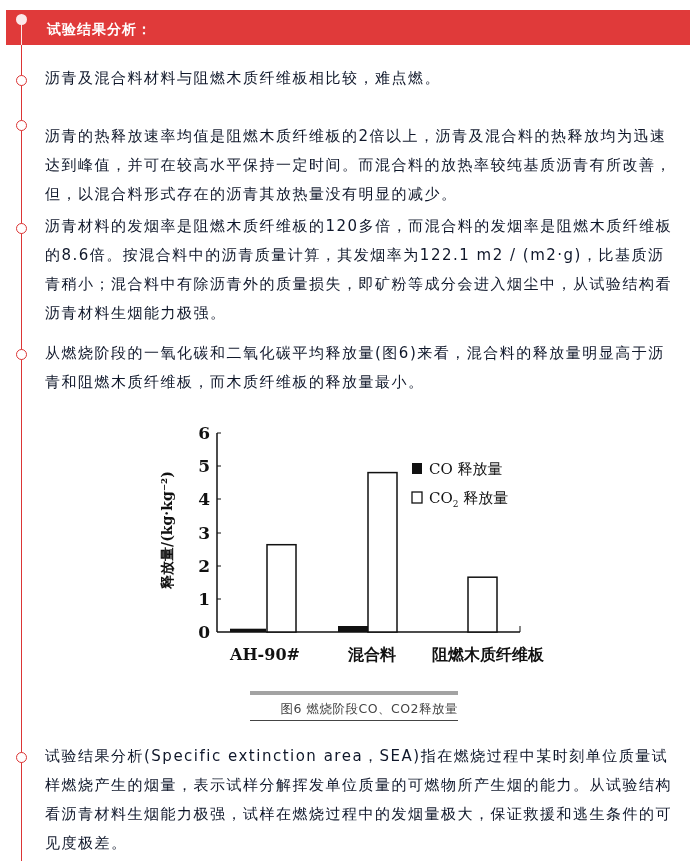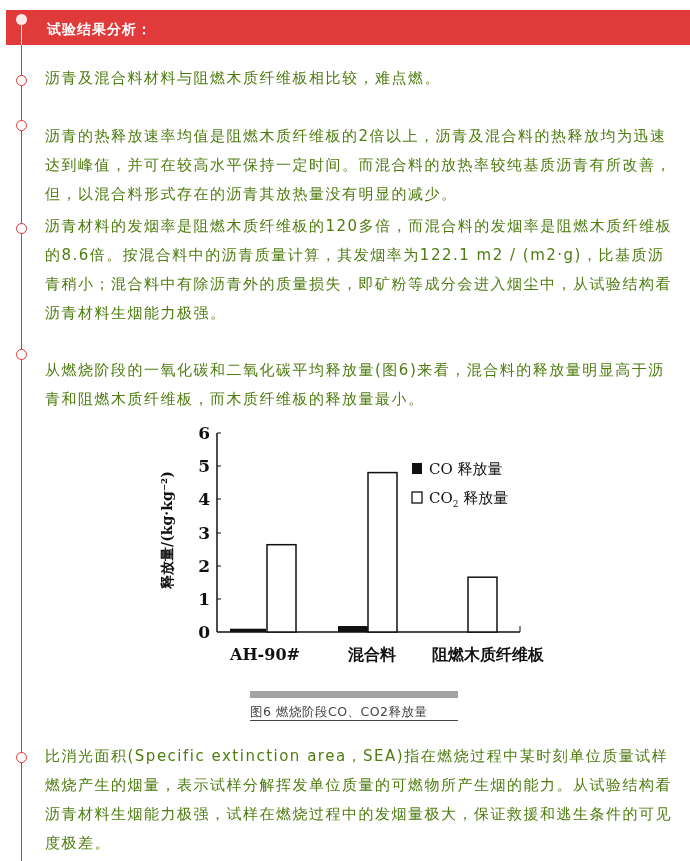--- a/index.html
+++ b/index.html
@@ -8,26 +8,26 @@
 
   .timeline-line { position: absolute; left: 21px; top: 24px; width: 1px; height: 837px; background: #dc3535; }
 
   .header-bar { position: absolute; left: 6px; top: 10px; width: 684px; height: 35px; background: #e03a3a; }
   .header-dot { position: absolute; left: 16px; top: 14px; width: 11px; height: 11px; border-radius: 50%; background: #fbe9ea; }
   .header-stem { position: absolute; left: 21px; top: 24px; width: 1px; height: 21px; background: #fbe9ea; }
   .header-title { position: absolute; left: 39px; top: 19px; font-size: 14px; font-weight: bold; color: #ffffff; letter-spacing: 1px; line-height: 20px; margin-left: 8px; }
 
   .node { position: absolute; left: 16px; width: 11px; height: 11px; border-radius: 50%; border: 1.5px solid #dc3535; background: #ffffff; }
 
-  .para { position: absolute; left: 45px; width: 630px; font-size: 15px; line-height: 29px; color: #4d7c0f; letter-spacing: 1.5px; }
+  .para { position: absolute; left: 45px; width: 630px; font-size: 15px; line-height: 29px; color: #0f172a; letter-spacing: 1.5px; }
 
   .figure { position: absolute; left: 150px; top: 420px; width: 420px; height: 260px; }
   .fig-svg text { font-family: "DejaVu Serif", "Liberation Serif", serif; fill: #111; }
 
-  .caption-box { position: absolute; left: 250px; top: 691px; width: 208px; height: 30px; border-top: 7px solid #a3a3a3; border-bottom: 1px solid #444; text-align: left; font-size: 12.5px; line-height: 28px; color: #444; letter-spacing: 0.5px; }
+  .caption-box { position: absolute; left: 250px; top: 691px; width: 208px; height: 30px; border-top: 4px solid #a3a3a3; border-bottom: 1px solid #444; text-align: right; font-size: 12.5px; line-height: 28px; color: #444; letter-spacing: 0.5px; }
 </style>
 </head>
 <body>
 
 <div class="timeline-line"></div>
 
 <div class="header-bar"></div>
 <div class="header-stem"></div>
 <div class="header-dot"></div>
 <div class="header-title">试验结果分析：</div>
@@ -35,21 +35,21 @@
 <div class="node" style="top:75px"></div>
 <p class="para" style="top:64px">沥青及混合料材料与阻燃木质纤维板相比较，难点燃。</p>
 
 <div class="node" style="top:120px"></div>
 <p class="para" style="top:122px">沥青的热释放速率均值是阻燃木质纤维板的2倍以上，沥青及混合料的热释放均为迅速达到峰值，并可在较高水平保持一定时间。而混合料的放热率较纯基质沥青有所改善，但，以混合料形式存在的沥青其放热量没有明显的减少。</p>
 
 <div class="node" style="top:223px"></div>
 <p class="para" style="top:212px">沥青材料的发烟率是阻燃木质纤维板的120多倍，而混合料的发烟率是阻燃木质纤维板的8.6倍。按混合料中的沥青质量计算，其发烟率为122.1 m2 / (m2·g)，比基质沥青稍小；混合料中有除沥青外的质量损失，即矿粉等成分会进入烟尘中，从试验结构看沥青材料生烟能力极强。</p>
 
 <div class="node" style="top:349px"></div>
-<p class="para" style="top:356px">从燃烧阶段的一氧化碳和二氧化碳平均释放量(图6)来看，混合料的释放量明显高于沥青和阻燃木质纤维板，而木质纤维板的释放量最小。</p>
+<p class="para" style="top:339px">从燃烧阶段的一氧化碳和二氧化碳平均释放量(图6)来看，混合料的释放量明显高于沥青和阻燃木质纤维板，而木质纤维板的释放量最小。</p>
 
 <div class="figure">
   <svg class="fig-svg" width="420" height="260" viewBox="0 0 420 260" xmlns="http://www.w3.org/2000/svg">
 
     <g transform="translate(22,110) rotate(-90)">
       <text x="0" y="0" text-anchor="middle" font-size="14" font-weight="bold">释放量/(kg·kg⁻²)</text>
     </g>
 
     <line x1="67" y1="13" x2="67" y2="212" stroke="#111" stroke-width="1.5"></line>
     <line x1="67" y1="212" x2="370" y2="212" stroke="#111" stroke-width="1.5"></line>
@@ -91,13 +91,13 @@
       <text x="115" y="240">AH-90#</text>
       <text x="222" y="240">混合料</text>
       <text x="338" y="240">阻燃木质纤维板</text>
     </g>
   </svg>
 </div>
 
 <div class="caption-box">图6 燃烧阶段CO、CO2释放量</div>
 
 <div class="node" style="top:752px"></div>
-<p class="para" style="top:742px">比消光面积(Specific extinction area，SEA)指在燃烧过程中某时刻单位质量试样燃烧产生的烟量，表示试样分解挥发单位质量的可燃物所产生烟的能力。从试验结构看沥青材料生烟能力极强，试样在燃烧过程中的发烟量极大，保证救援和逃生条件的可见度极差。</p>
+<p class="para" style="top:742px">试验结果分析(Specific extinction area，SEA)指在燃烧过程中某时刻单位质量试样燃烧产生的烟量，表示试样分解挥发单位质量的可燃物所产生烟的能力。从试验结构看沥青材料生烟能力极强，试样在燃烧过程中的发烟量极大，保证救援和逃生条件的可见度极差。</p>
 
 </body></html>

